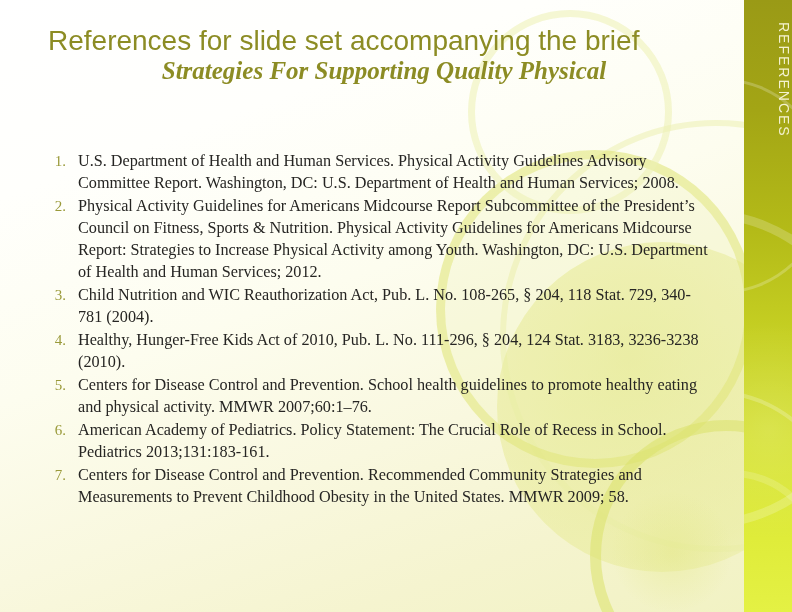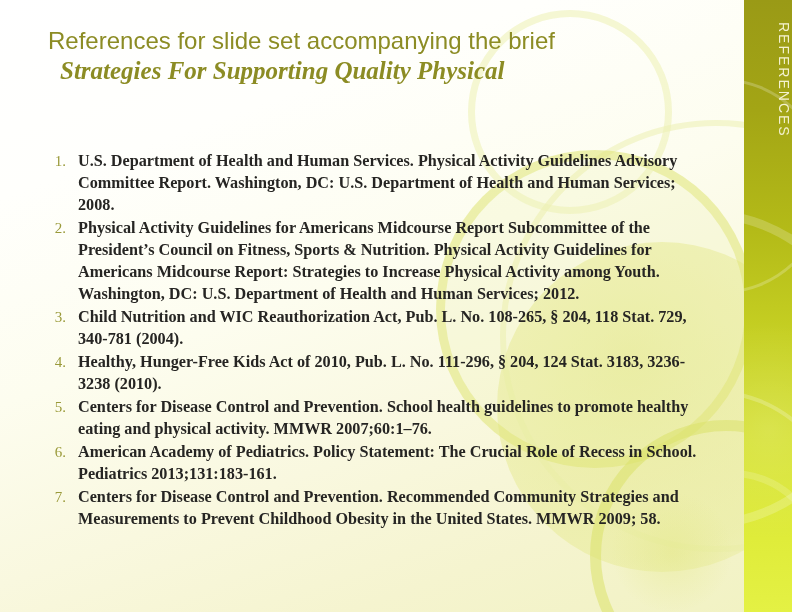--- a/index.html
+++ b/index.html
@@ -143,36 +143,36 @@
 
   
   #title-block {
     position: absolute;
     left: 48px;
     top: 26px;
     width: 660px;
   }
   #title-line-1 {
     font-family: "Liberation Sans", sans-serif;
-    font-size: 24px;
+    font-size: 28px;
     line-height: 30px;
     color: #8c8c24;
     white-space: nowrap;
   }
   #title-line-2,
   #title-line-3 {
     font-family: "Liberation Serif", serif;
     font-style: italic;
     font-weight: bold;
     font-size: 25px;
     line-height: 30px;
     color: #8c8c24;
     white-space: nowrap;
   }
-  #title-line-2 { padding-left: 12px; }
+  #title-line-2 { padding-left: 12px; text-align: center; }
   #title-line-3 { padding-left: 0px; }
 
   
   #reference-list {
     position: absolute;
     left: 38px;
     top: 150px;
     width: 672px;
   }
   .ref-item {
@@ -190,21 +190,20 @@
     padding-right: 12px;
     box-sizing: content-box;
   }
   .ref-text {
     flex: 1 1 auto;
     color: #262523;
     font-family: "Liberation Serif", serif;
     font-size: 16.2px;
     line-height: 22px;
     text-align: left;
-    font-weight: bold;
   }
 </style>
 </head>
 <body>
 
 <div id="slide">
 
   <div class="deco" id="deco-a"></div>
   <div class="deco-ring" id="deco-e"></div>
   <div class="deco-ring" id="deco-b"></div>

